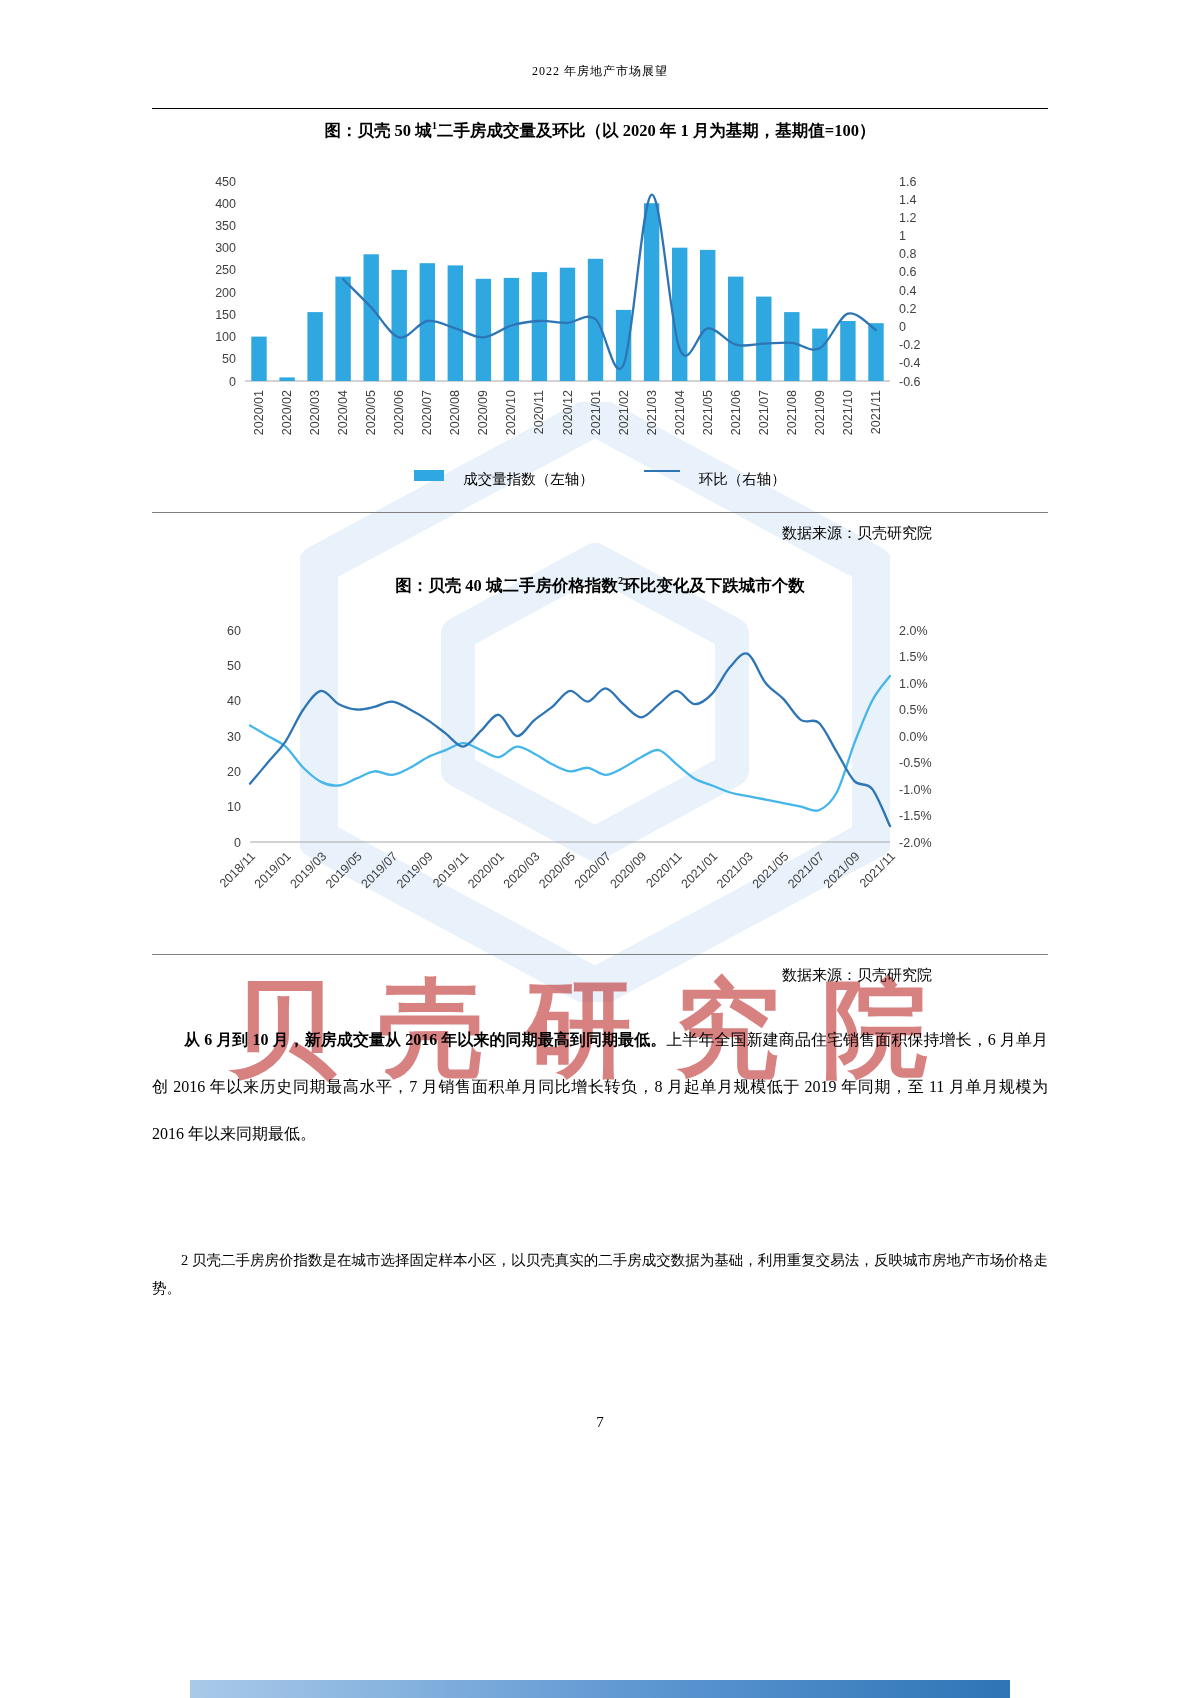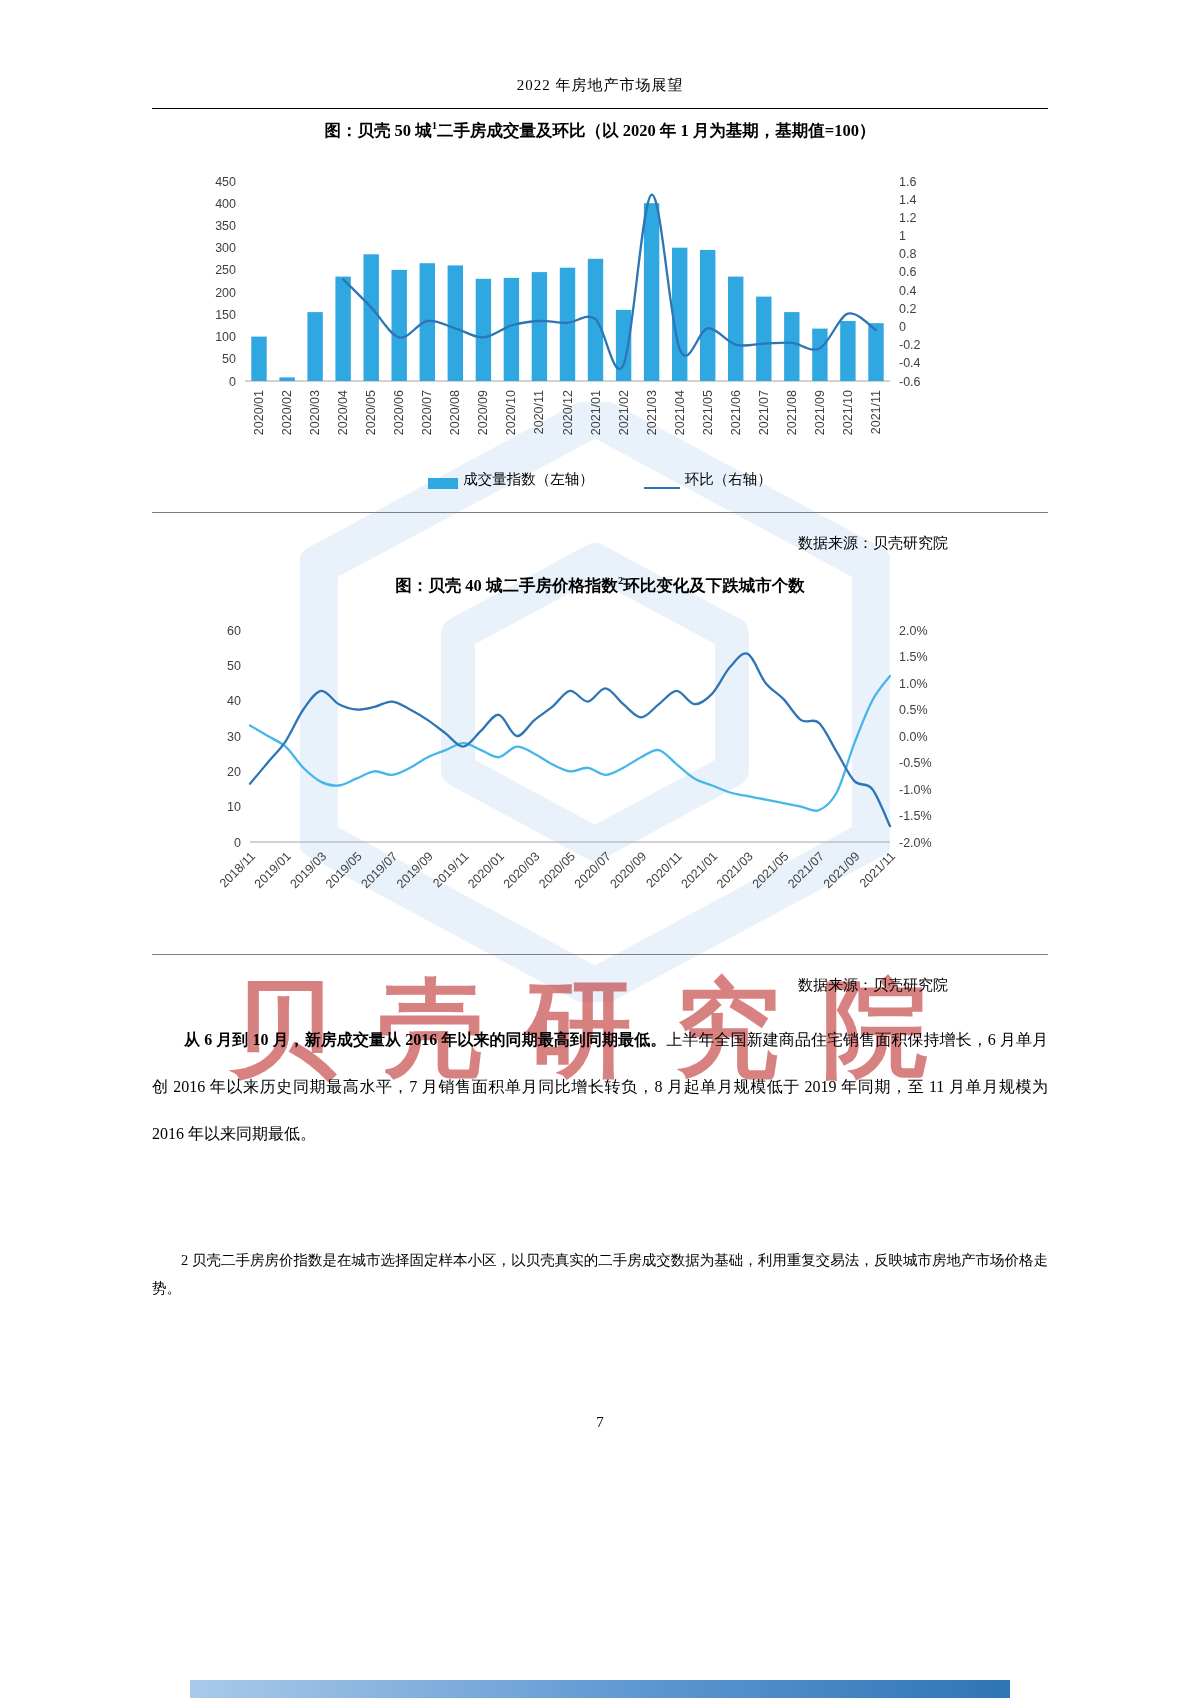--- a/index.html
+++ b/index.html
@@ -4,44 +4,44 @@
 <style>
   html,body{margin:0;padding:0;background:#e8e8e8;}
   .page{position:relative;width:1200px;height:1698px;background:#ffffff;margin:0 auto;
         font-family:"Liberation Serif",serif;color:#000;overflow:hidden;}
   .layer{position:absolute;z-index:1;}
   
   .wm{position:absolute;z-index:0;pointer-events:none;}
   .wm-text{left:152px;top:958px;width:896px;text-align:center;font-family:"Liberation Sans",sans-serif;
            font-weight:bold;font-size:106px;letter-spacing:42px;color:#b91c1c;opacity:.55;white-space:nowrap;}
   
-  .header-title{top:76px;left:0;width:100%;text-align:center;font-size:15px;letter-spacing:1px;}
+  .header-title{top:63px;left:0;width:100%;text-align:center;font-size:12px;letter-spacing:1px;}
   .header-rule{top:108px;left:152px;width:896px;height:1px;background:#000;}
   
   .fig-title{left:152px;width:896px;text-align:center;font-weight:bold;font-size:16.5px;}
   #fig1-title{top:119px;}
   #fig2-title{top:574px;}
   sup{font-size:.65em;}
   
   #chart1{position:absolute;left:160px;top:166px;z-index:1;}
   #chart2{position:absolute;left:160px;top:602px;z-index:1;}
   .tick{font-family:"Liberation Sans",sans-serif;font-size:12.5px;fill:#3f3f3f;}
   
   .legend{left:152px;width:896px;display:flex;justify-content:center;align-items:center;gap:50px;
           font-size:14.5px;font-family:"DejaVu Sans",sans-serif;}
   #legend1{top:470px;}
   #legend2{top:916px;}
-  .legend-item{display:flex;align-items:flex-end;gap:5px;}
+  .legend-item{display:flex;align-items:flex-start;gap:19px;}
   .swatch{display:inline-block;width:30px;height:11px;}
   .linemark{display:inline-block;width:36px;height:0;border-top:2.5px solid #2e75b6;}
   
   .rule{left:152px;width:896px;height:0;border-top:1px solid #7f7f7f;}
   #rule1{top:512px;}
   #rule2{top:954px;}
-  .source{left:152px;width:896px;text-align:right;padding-right:100px;box-sizing:border-box;font-size:15px;margin-top:10px;}
+  .source{left:136px;width:896px;text-align:right;padding-right:100px;box-sizing:border-box;font-size:15px;}
   #source1{top:524px;}
   #source2{top:966px;}
   
   .body-para{left:152px;top:1000px;width:896px;font-size:16px;line-height:47px;
              text-align:justify;text-indent:2em;}
   .body-para .b{font-weight:bold;}
   
   .footnotes{left:152px;top:1246px;width:896px;font-size:14.5px;line-height:28px;text-align:justify;}
   .footnotes p{margin:0;text-indent:2em;}
   

